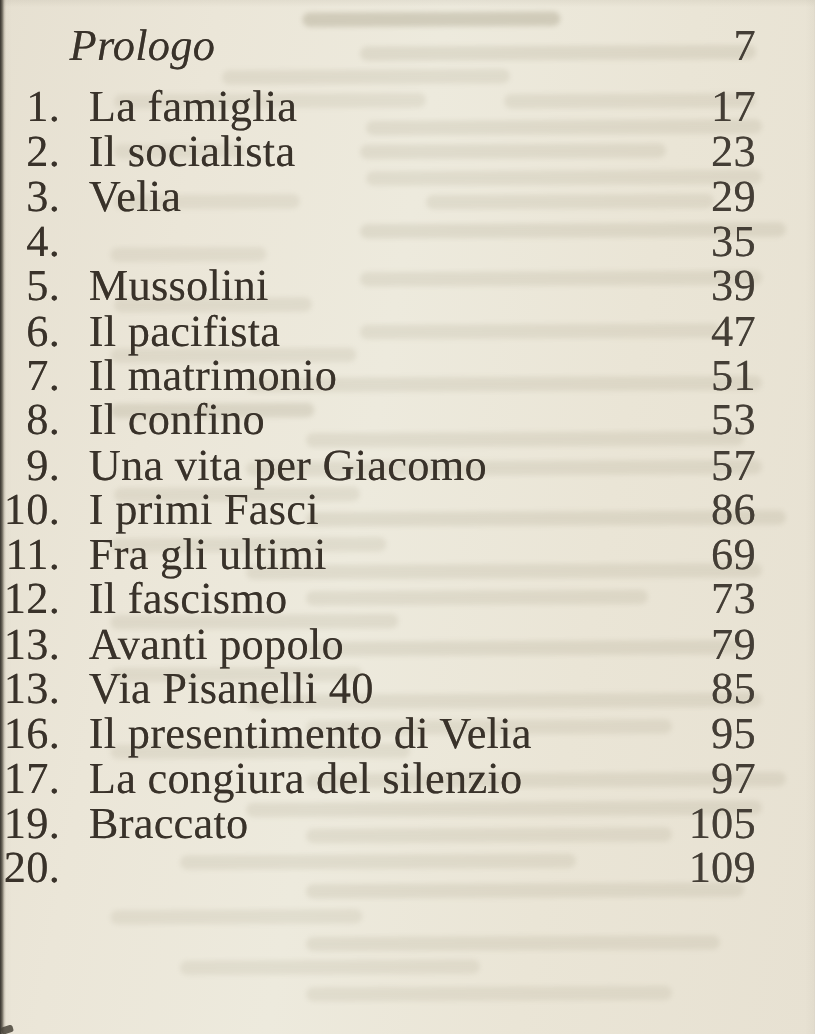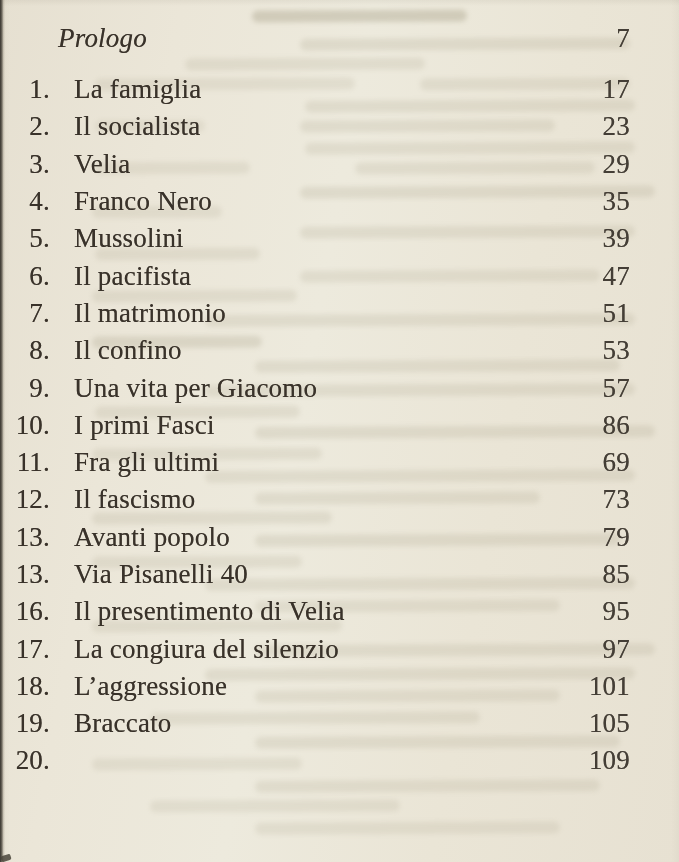--- a/index.html
+++ b/index.html
@@ -65,21 +65,21 @@
     filter: blur(2.4px);
     transform: rotate(-0.25deg);
   }
   
   .toc {
     position: absolute;
     inset: 0;
     z-index: 3;
     padding-top: 21px;
     box-sizing: border-box;
-    font-size: 27px;
+    font-size: 37px;
     letter-spacing: 0.2px;
     text-shadow: 0 0 0.5px rgba(57,50,42,0.65);
   }
   .row {
     display: flex;
     align-items: center;
     height: 37.3px;
     padding-right: 49px;
     white-space: nowrap;
   }
@@ -170,21 +170,20 @@
           <span class="title">Il socialista</span>
           <span class="pagenum">23</span>
         </div>
         <div class="row">
           <span class="num">3.</span>
           <span class="title">Velia</span>
           <span class="pagenum">29</span>
         </div>
         <div class="row">
           <span class="num">4.</span>
-          <span class="title">Franco Nero</span>
           <span class="pagenum">35</span>
         </div>
         <div class="row">
           <span class="num">5.</span>
           <span class="title">Mussolini</span>
           <span class="pagenum">39</span>
         </div>
         <div class="row">
           <span class="num">6.</span>
           <span class="title">Il pacifista</span>
@@ -234,25 +233,20 @@
           <span class="num">16.</span>
           <span class="title">Il presentimento di Velia</span>
           <span class="pagenum">95</span>
         </div>
         <div class="row">
           <span class="num">17.</span>
           <span class="title">La congiura del silenzio</span>
           <span class="pagenum">97</span>
         </div>
         <div class="row">
-          <span class="num">18.</span>
-          <span class="title">L’aggressione</span>
-          <span class="pagenum">101</span>
-        </div>
-        <div class="row">
           <span class="num">19.</span>
           <span class="title">Braccato</span>
           <span class="pagenum">105</span>
         </div>
         <div class="row">
           <span class="num">20.</span>
           <span class="pagenum">109</span>
         </div>
       </div>
   </div>

